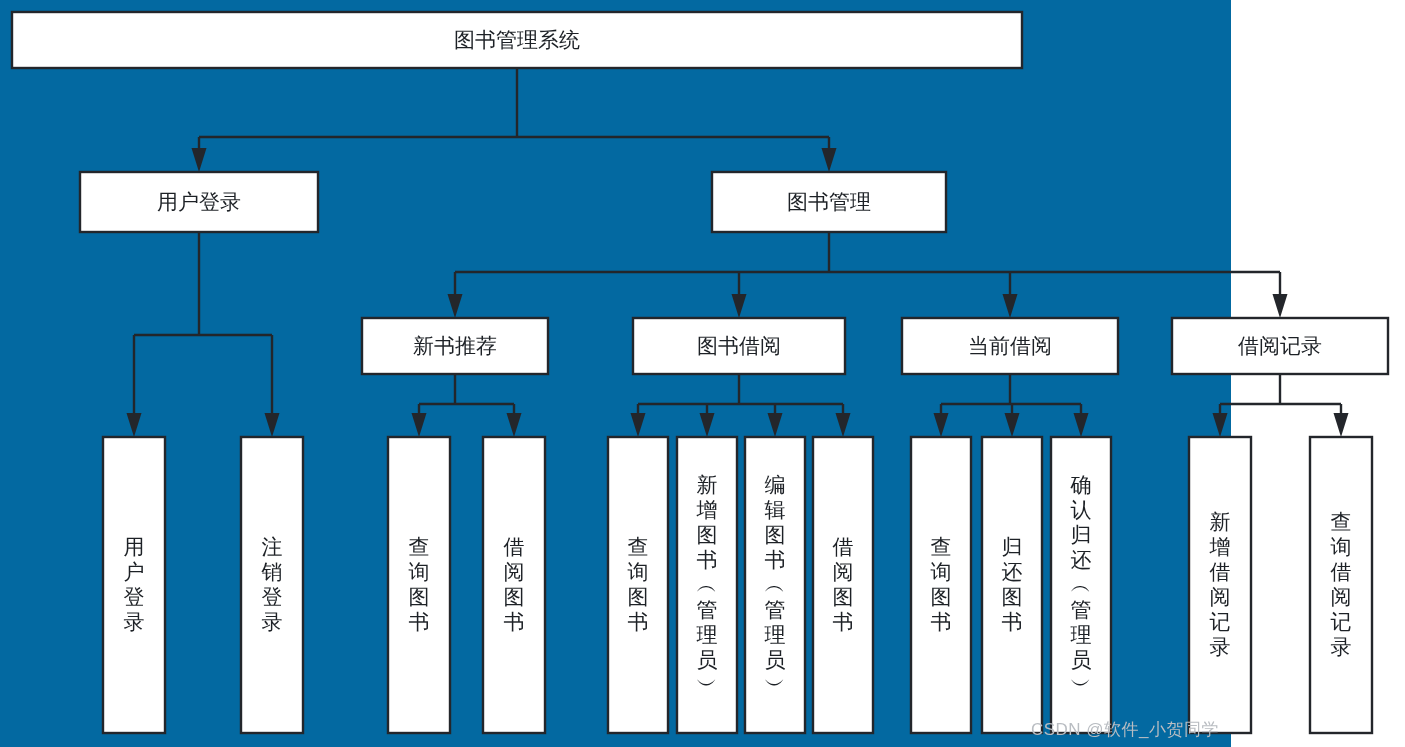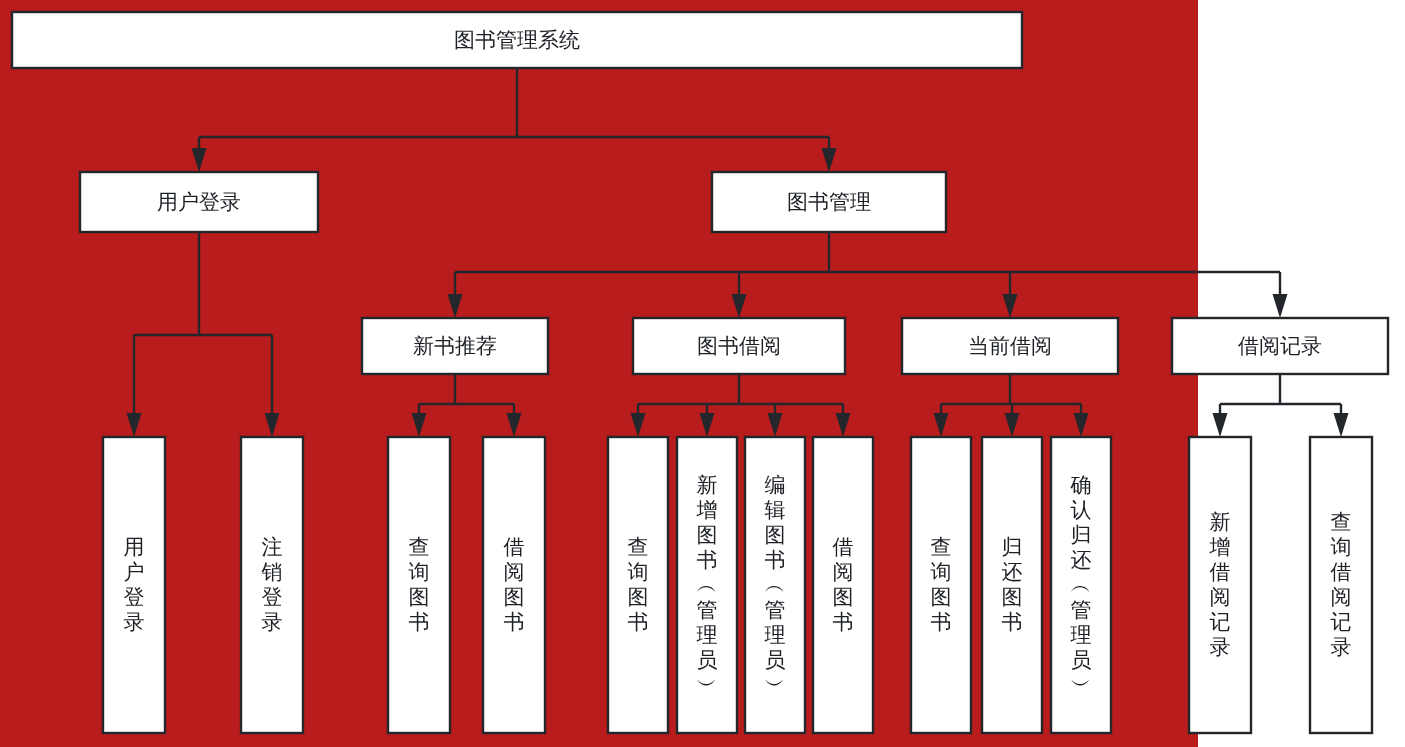--- a/index.html
+++ b/index.html
@@ -10,21 +10,22 @@
   body {
     width: 1405px;
     height: 747px;
     font-family: "Liberation Sans", "DejaVu Sans", sans-serif;
     overflow: hidden;
   }
   #diagram-root {
     position: relative;
     width: 1198px;
     height: 747px;
-    background: #b91c1c;
+    background: #0369a1;
+    padding-left: 33px;
   }
   svg.canvas {
     position: absolute;
     left: 0;
     top: 0;
     width: 1405px;
     height: 747px;
   }
   .node-rect {
     fill: #ffffff;
@@ -208,13 +209,14 @@
           <rect x="1189" y="437" width="62" height="296" class="node-rect"></rect>
           <text x="1220" y="529" class="node-label-v"><tspan x="1220" dy="0">新</tspan><tspan x="1220" dy="25">增</tspan><tspan x="1220" dy="25">借</tspan><tspan x="1220" dy="25">阅</tspan><tspan x="1220" dy="25">记</tspan><tspan x="1220" dy="25">录</tspan></text>
         </g>
         <g>
           <rect x="1310" y="437" width="62" height="296" class="node-rect"></rect>
           <text x="1341" y="529" class="node-label-v"><tspan x="1341" dy="0">查</tspan><tspan x="1341" dy="25">询</tspan><tspan x="1341" dy="25">借</tspan><tspan x="1341" dy="25">阅</tspan><tspan x="1341" dy="25">记</tspan><tspan x="1341" dy="25">录</tspan></text>
         </g>
       </g>
   </svg>
 
+  <div class="watermark">CSDN @软件_小贺同学</div>
 </div>
 
 </body></html>

